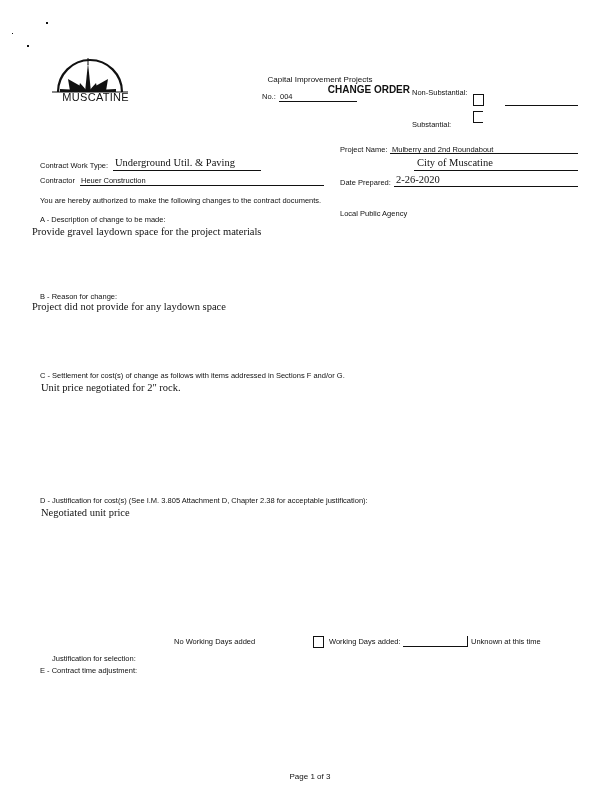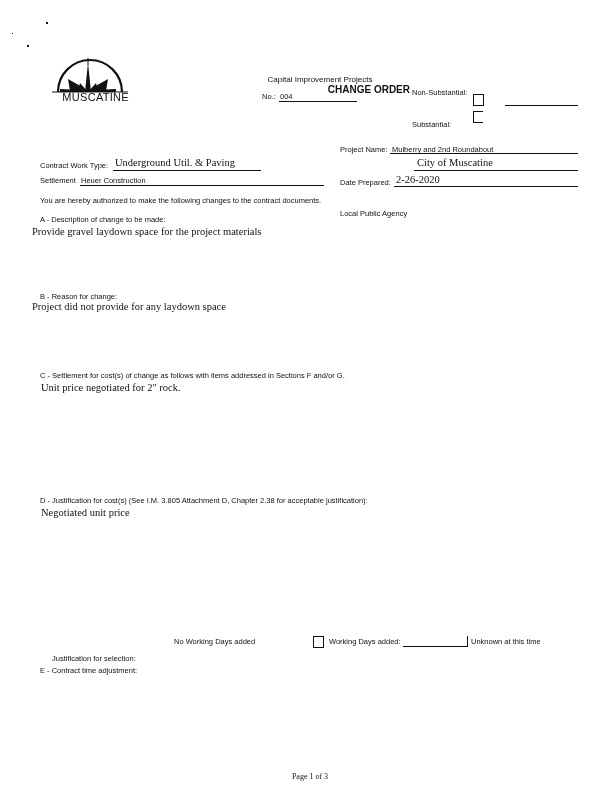--- a/index.html
+++ b/index.html
@@ -55,21 +55,21 @@
 <div class="line" style="left:414px;top:170px;width:164px;"></div>
 
 <div class="abs lbl" style="left:340px;top:178px;text-align:center;">Date Prepared:</div>
 <div class="abs hand" style="left:396px;top:174px;">2-26-2020</div>
 <div class="line" style="left:394px;top:186px;width:184px;"></div>
 
 <div class="abs lbl" style="left:40px;top:161px;">Contract Work Type:</div>
 <div class="abs hand" style="left:115px;top:157px;">Underground Util. &amp; Paving</div>
 <div class="line" style="left:113px;top:170px;width:148px;"></div>
 
-<div class="abs lbl" style="left:40px;top:176px;">Settlement</div>
+<div class="abs lbl" style="left:40px;top:176px;">Contractor</div>
 <div class="abs lbl" style="left:81px;top:176px;">Heuer Construction</div>
 <div class="line" style="left:80px;top:185px;width:244px;"></div>
 
 <div class="abs lbl" style="left:40px;top:196px;">You are hereby authorized to make the following changes to the contract documents.</div>
 
 <div class="abs lbl" style="left:40px;top:215px;">A - Description of change to be made:</div>
 <div class="abs hand" style="left:32px;top:226px;">Provide gravel laydown space for the project materials</div>
 
 <div class="abs lbl" style="left:40px;top:292px;">B - Reason for change:</div>
 <div class="abs hand" style="left:32px;top:301px;">Project did not provide for any laydown space</div>
@@ -82,13 +82,13 @@
 
 <div class="abs lbl" style="left:40px;top:666px;">E - Contract time adjustment:</div>
 <div class="abs lbl" style="left:174px;top:637px;">No Working Days added</div>
 <div class="box" style="left:313px;top:636px;width:9px;height:10px;"></div>
 <div class="abs lbl" style="left:329px;top:637px;">Working Days added:</div>
 <div class="line" style="left:403px;top:646px;width:55px;"></div>
 <div class="box" style="left:458px;top:636px;width:9px;height:10px;border-left:none;border-top:none;"></div>
 <div class="abs lbl" style="left:471px;top:637px;text-align:center;">Unknown at this time</div>
 <div class="abs lbl" style="left:52px;top:654px;">Justification for selection:</div>
 
-<div class="abs lbl" style="left:250px;top:772px;width:120px;text-align:center;font-size:8px;font-family:Liberation Serif, serif;">Page 1 of 3</div>
+<div class="abs lbl" style="left:250px;top:772px;width:120px;text-align:center;font-size:8px;">Page 1 of 3</div>
 
 </body></html>

